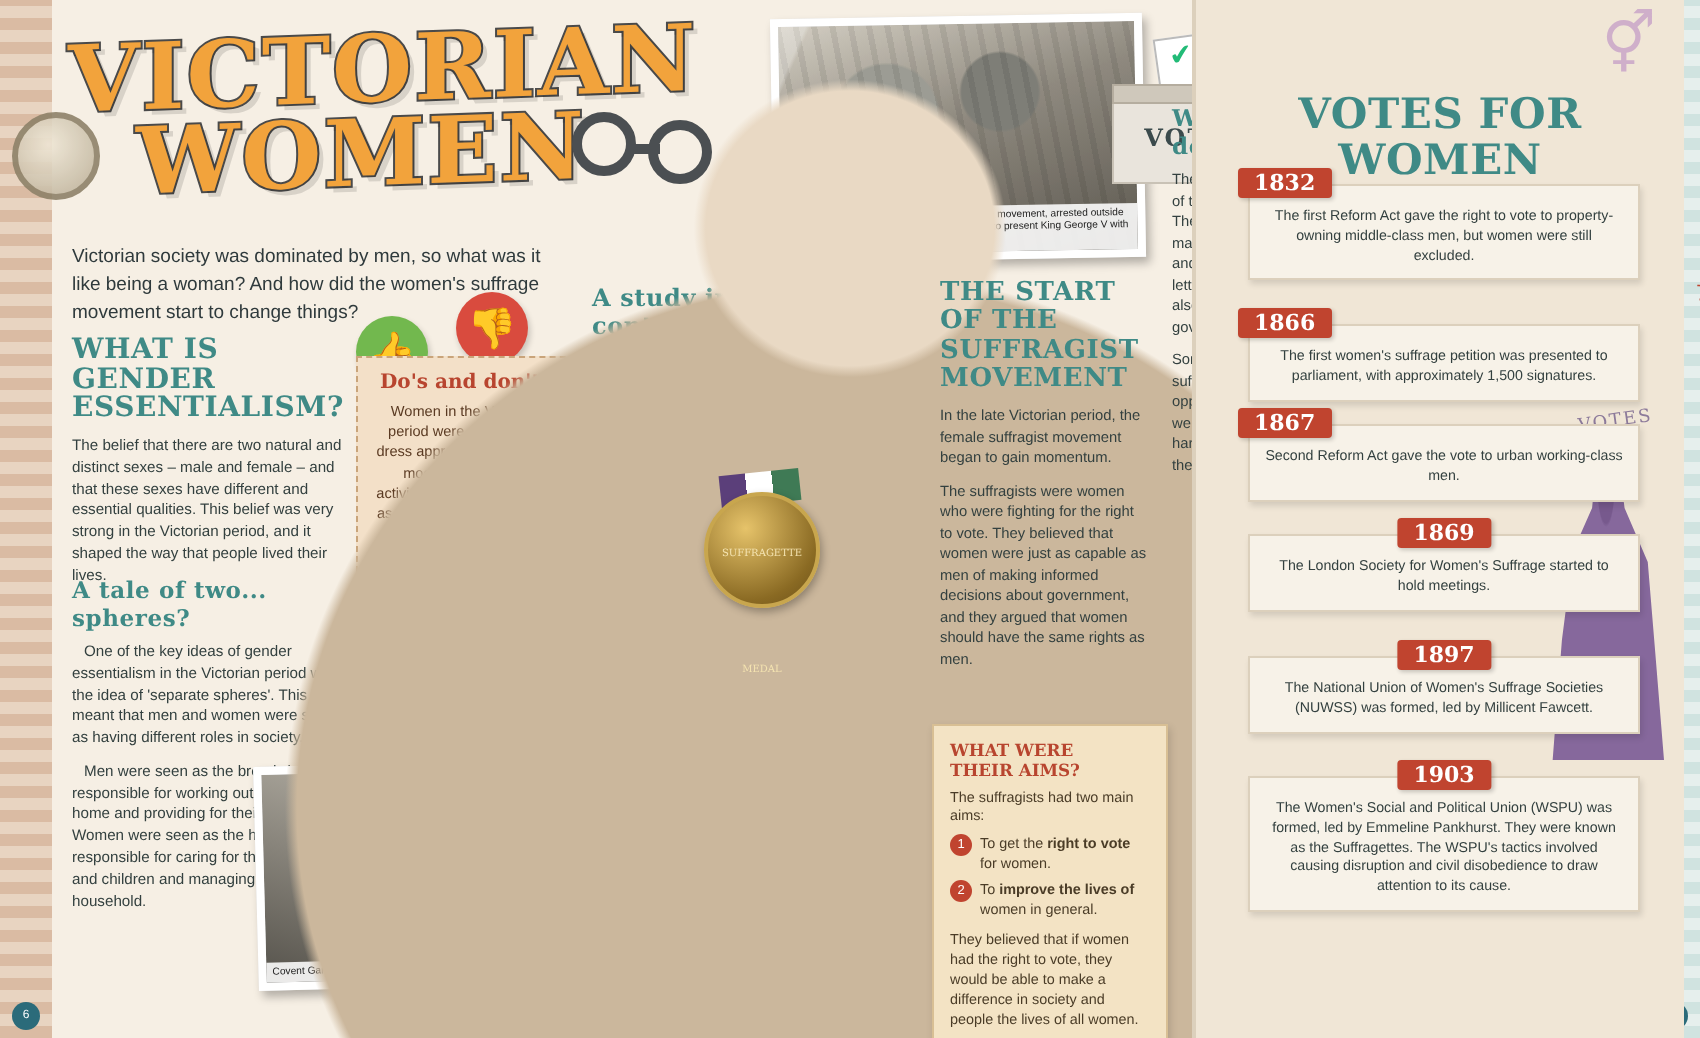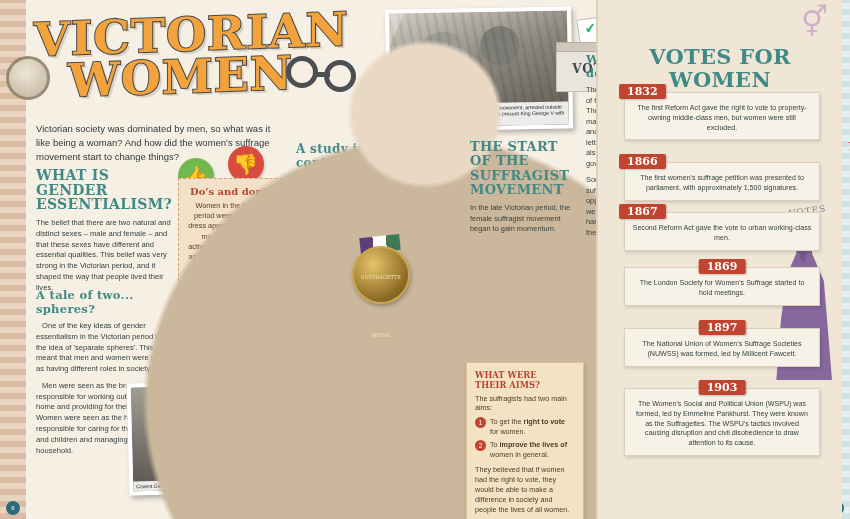--- a/index.html
+++ b/index.html
@@ -347,20 +347,21 @@
 
   <div class="wdtd">
     <h2 class="h2-green">What did they do?</h2>
     <p>The suffragists used a variety of tactics to achieve their aims. They held protests and marches, they gave speeches, and they wrote articles and letters to newspapers. They also tried to persuade the government to make a change.</p>
     <p>Some people supported the suffragists, while others opposed them. The suffragists were often ridiculed and harassed, but they continued in their fight for the right to vote.</p>
   </div>
 
   <div class="sosm">
     <h2 class="h2-green">THE START OF THE SUFFRAGIST MOVEMENT</h2>
     <p>In the late Victorian period, the female suffragist movement began to gain momentum.</p>
+    <p>The suffragists were women who were fighting for the right to vote. They believed that women were just as capable as men of making informed decisions about government, and they argued that women should have the same rights as men.</p>
   </div>
 
   <div class="ribbon"></div>
   <div class="medal">SUFFRAGETTE MEDAL</div>
 
   <div class="aims">
     <h3>WHAT WERE THEIR AIMS?</h3>
     <p class="lead">The suffragists had two main aims:</p>
     <ol>
       <li>

